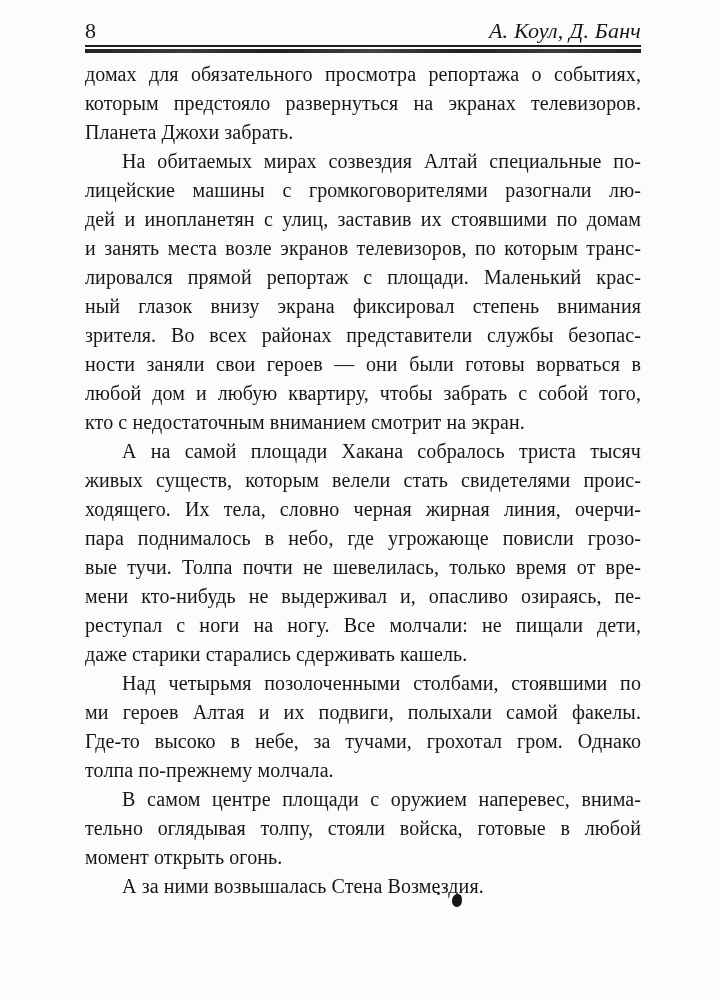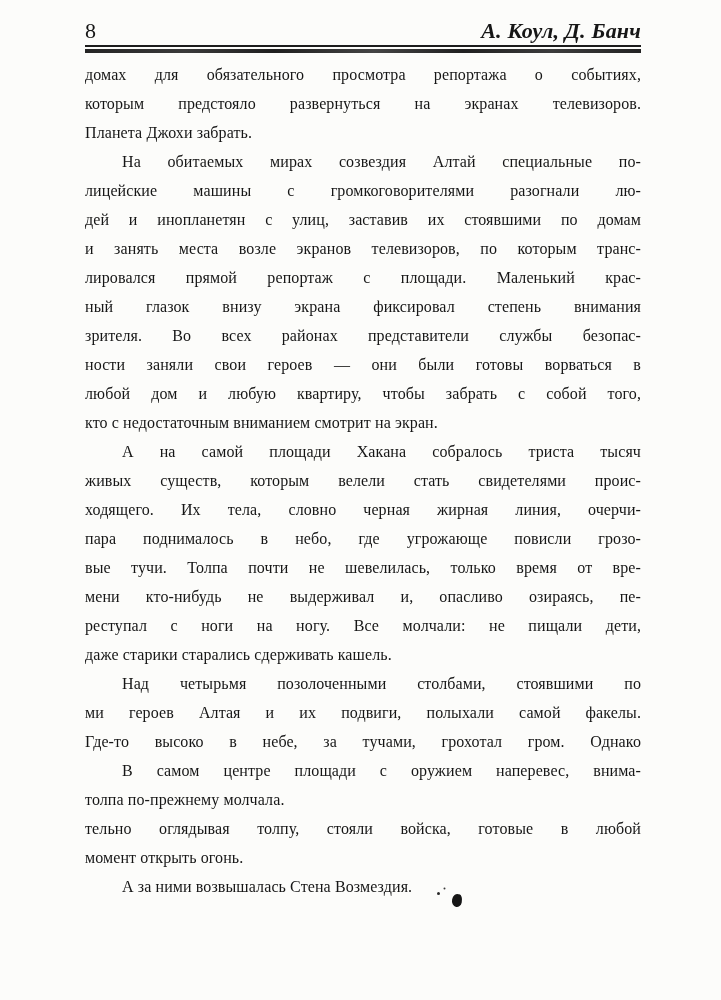--- a/index.html
+++ b/index.html
@@ -28,21 +28,21 @@
     justify-content: space-between;
     align-items: flex-end;
     font-size: 22px;
   }
   .page-number {
     font-weight: normal;
     letter-spacing: 0.5px;
   }
   .running-head {
     font-style: italic;
-    font-weight: bold;
+    font-weight: normal;
     letter-spacing: 0.2px;
   }
   .rule-thin {
     position: absolute;
     left: 85px;
     right: 80px;
     top: 45px;
     height: 0;
     border-top: 2px solid #1c1c1c;
   }
@@ -54,21 +54,21 @@
     height: 4px;
     background: linear-gradient(90deg,
       #242424 0%, #3a3a3a 18%, #1f1f1f 34%, #444 52%,
       #202020 68%, #3c3c3c 84%, #232323 100%);
   }
   .text-block {
     position: absolute;
     left: 85px;
     width: 556px;
     top: 60px;
-    font-size: 16px;
+    font-size: 20px;
     line-height: 29px;
     letter-spacing: 0.1px;
   }
   .line {
     text-align: justify;
     text-align-last: justify;
     white-space: normal;
     height: 29px;
     overflow: visible;
   }
@@ -130,22 +130,22 @@
       <div class="line">живых существ, которым велели стать свидетелями проис-</div>
       <div class="line">ходящего. Их тела, словно черная жирная линия, очерчи-</div>
       <div class="line">пара поднималось в небо, где угрожающе повисли грозо-</div>
       <div class="line">вые тучи. Толпа почти не шевелилась, только время от вре-</div>
       <div class="line">мени кто-нибудь не выдерживал и, опасливо озираясь, пе-</div>
       <div class="line">реступал с ноги на ногу. Все молчали: не пищали дети,</div>
       <div class="line last">даже старики старались сдерживать кашель.</div>
       <div class="line indent">Над четырьмя позолоченными столбами, стоявшими по</div>
       <div class="line">ми героев Алтая и их подвиги, полыхали самой факелы.</div>
       <div class="line">Где-то высоко в небе, за тучами, грохотал гром. Однако</div>
+      <div class="line last">толпа по-прежнему молчала.</div>
       <div class="line indent">В самом центре площади с оружием наперевес, внима-</div>
-      <div class="line last">толпа по-прежнему молчала.</div>
       <div class="line">тельно оглядывая толпу, стояли войска, готовые в любой</div>
       <div class="line last">момент открыть огонь.</div>
       <div class="line last indent">А за ними возвышалась Стена Возмездия.</div>
     </div>
 
   <div class="ink-dot"></div>
   <div class="ink-speck"></div>
 
 </div>
 

